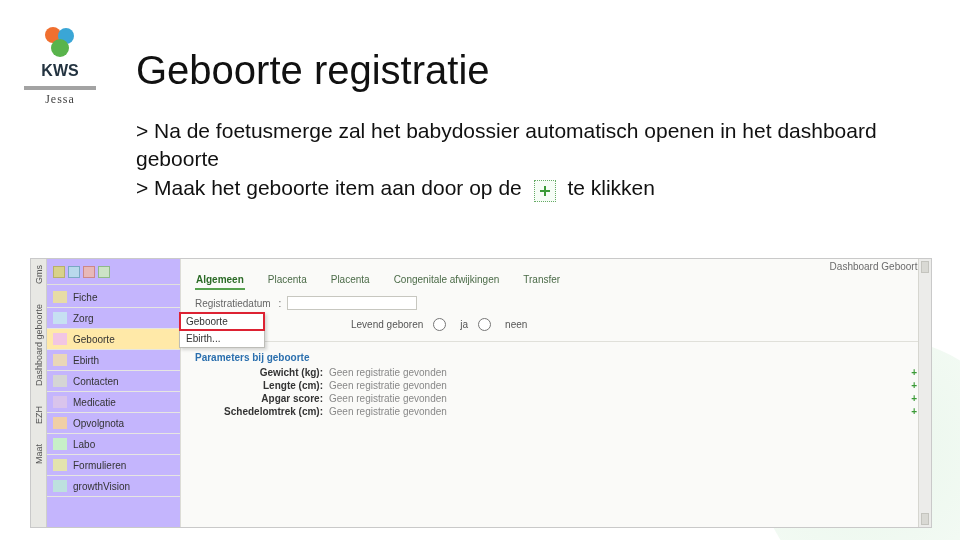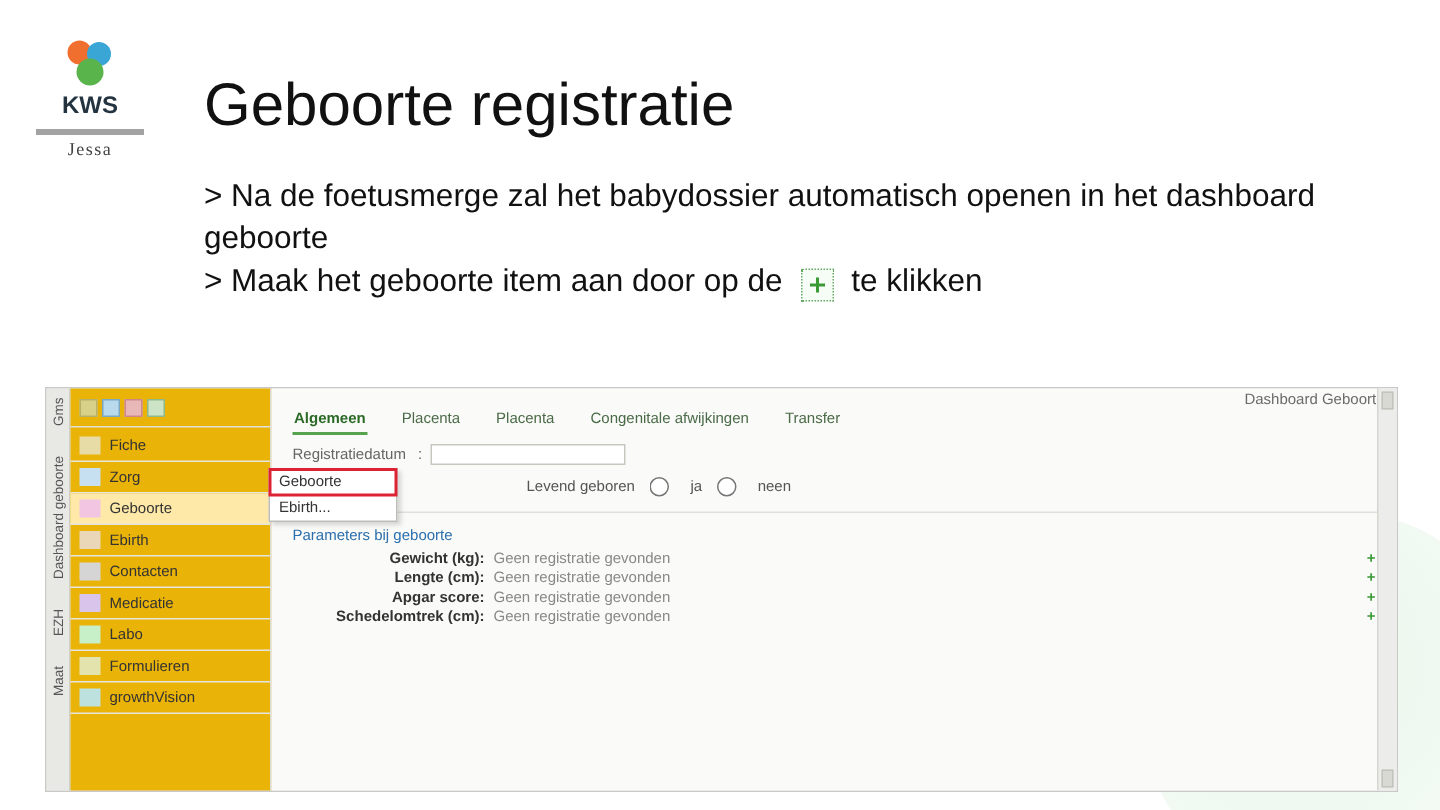--- a/index.html
+++ b/index.html
@@ -101,21 +101,21 @@
     padding-top: 6px;
   }
   .vrail span {
     writing-mode: vertical-rl;
     transform: rotate(180deg);
     font-size: 9px;
     color: #555;
   }
   .leftcol {
     width: 134px;
-    background: #eab308;
+    background: #c4b5fd;
     border-right: 1px solid #dcdcd6;
     padding: 4px 0;
   }
   .tool-row {
     display: flex;
     gap: 3px;
     padding: 3px 6px 6px 6px;
     border-bottom: 1px solid #e1e1dc;
   }
   .tool-ico {
@@ -198,21 +198,21 @@
     padding: 2px 14px 6px 170px;
     color: #555;
   }
   .radios label { display:flex; align-items:center; gap:14px;}
   .radios input { margin:0; }
   .hr { border-top: 1px solid #e0e0da; margin: 4px 12px; }
 
   .params {
     padding: 6px 14px;
   }
-  .params .ptitle { color: #2b6fae; font-weight: normal; margin-bottom: 3px;}
+  .params .ptitle { color: #2b6fae; font-weight: bold; margin-bottom: 3px;}
   .param {
     display: flex;
     align-items: center;
     gap: 6px;
     padding: 1px 0;
   }
   .param .pl {
     width: 128px;
     text-align: right;
     color: #333;
@@ -302,20 +302,24 @@
           <span class="nico" style="background:#e9d7b8"></span>
           <span>Ebirth</span>
         </li>
       <li>
           <span class="nico" style="background:#d5d5d5"></span>
           <span>Contacten</span>
         </li>
       <li>
           <span class="nico" style="background:#d9c4ec"></span>
           <span>Medicatie</span>
+        </li>
+      <li>
+          <span class="nico" style="background:#f0cfa5"></span>
+          <span>Opvolgnota</span>
         </li>
       <li>
           <span class="nico" style="background:#c7efc8"></span>
           <span>Labo</span>
         </li>
       <li>
           <span class="nico" style="background:#e3e3ae"></span>
           <span>Formulieren</span>
         </li>
       <li>

